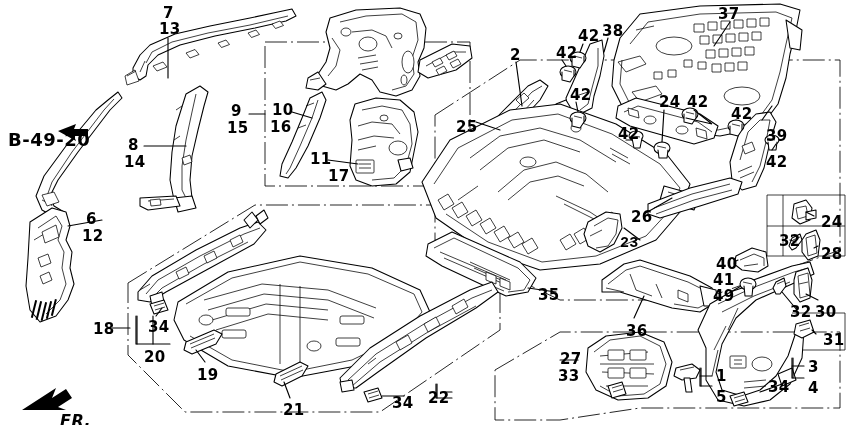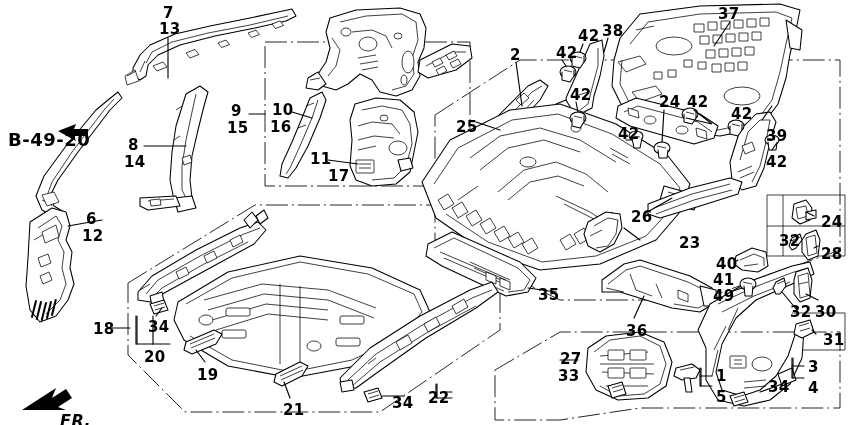--- a/index.html
+++ b/index.html
@@ -575,21 +575,21 @@
       <div class="lbl n" style="left: 124px; top: 155px;">14</div>
       <div class="lbl n" style="left: 86px; top: 212px;">6</div>
       <div class="lbl n" style="left: 82px; top: 229px;">12</div>
       <div class="lbl n" style="left: 93px; top: 322px;">18</div>
       <div class="lbl n" style="left: 148px; top: 320px;">34</div>
       <div class="lbl n" style="left: 144px; top: 350px;">20</div>
       <div class="lbl n" style="left: 197px; top: 368px;">19</div>
       <div class="lbl n" style="left: 283px; top: 403px;">21</div>
       <div class="lbl n" style="left: 392px; top: 396px;">34</div>
       <div class="lbl n" style="left: 428px; top: 391px;">22</div>
-      <div class="lbl n" style="left: 679px; top: 236px;">23</div>
+      <div class="lbl n" style="left: 620px; top: 236px; font-family: Liberation Mono, monospace;">23</div>
       <div class="lbl n" style="left: 538px; top: 288px;">35</div>
       <div class="lbl n" style="left: 631px; top: 210px;">26</div>
       <div class="lbl n" style="left: 626px; top: 324px;">36</div>
       <div class="lbl n" style="left: 716px; top: 257px;">40</div>
       <div class="lbl n" style="left: 713px; top: 273px;">41</div>
       <div class="lbl n" style="left: 713px; top: 289px;">49</div>
       <div class="lbl n" style="left: 821px; top: 215px;">24</div>
       <div class="lbl n" style="left: 779px; top: 234px;">32</div>
       <div class="lbl n" style="left: 821px; top: 247px;">28</div>
       <div class="lbl n" style="left: 790px; top: 305px;">32</div>

